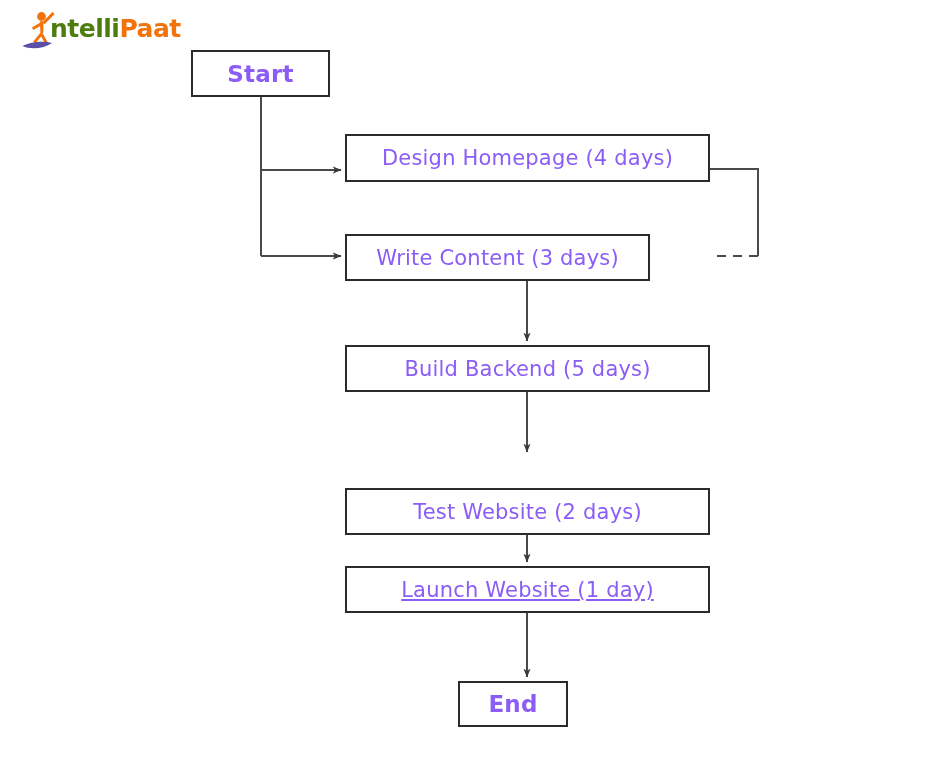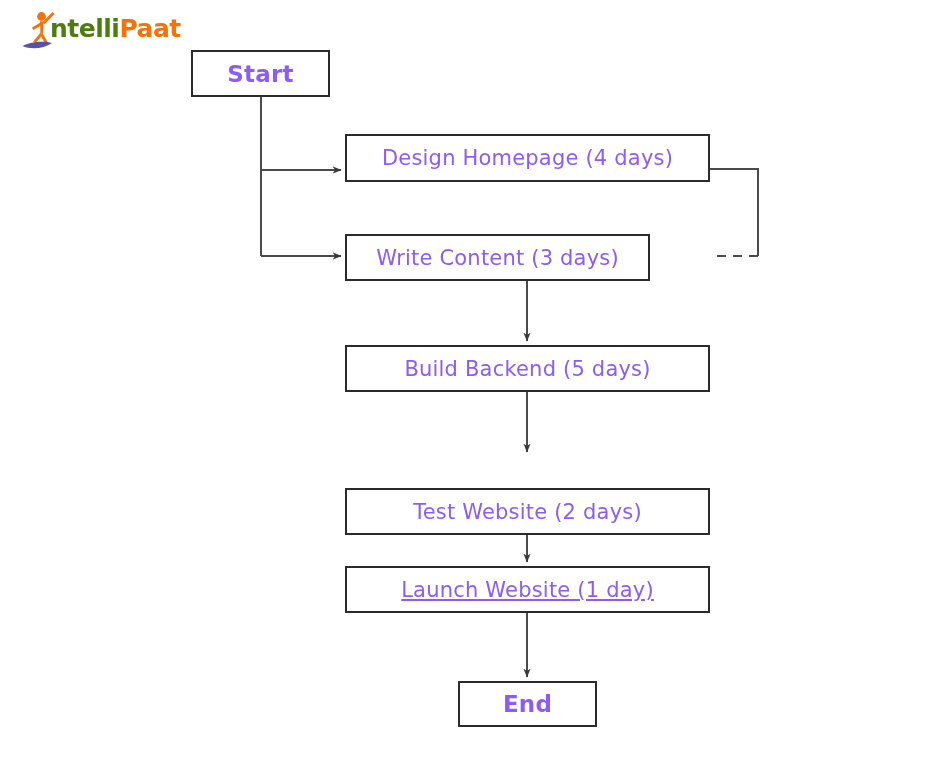--- a/index.html
+++ b/index.html
@@ -142,15 +142,15 @@
   <div class="node" style="left:345px; top:134px; width:365px; height:48px;">Design Homepage (4 days)</div>
 
   <div class="node" style="left:345px; top:234px; width:305px; height:47px;">Write Content (3 days)</div>
 
   <div class="node" style="left:345px; top:345px; width:365px; height:47px;">Build Backend (5 days)</div>
 
   <div class="node" style="left:345px; top:456px; width:365px; height:47px;margin-top:32px;">Test Website (2 days)</div>
 
   <div class="node" style="left:345px; top:566px; width:365px; height:47px;text-decoration:underline;">Launch Website (1 day)</div>
 
-  <div class="node terminal" style="left:458px; top:681px; width:139px; height:46px;">End</div>
+  <div class="node terminal" style="left:458px; top:681px; width:110px; height:46px;">End</div>
 
 </div>
 
 </body></html>

